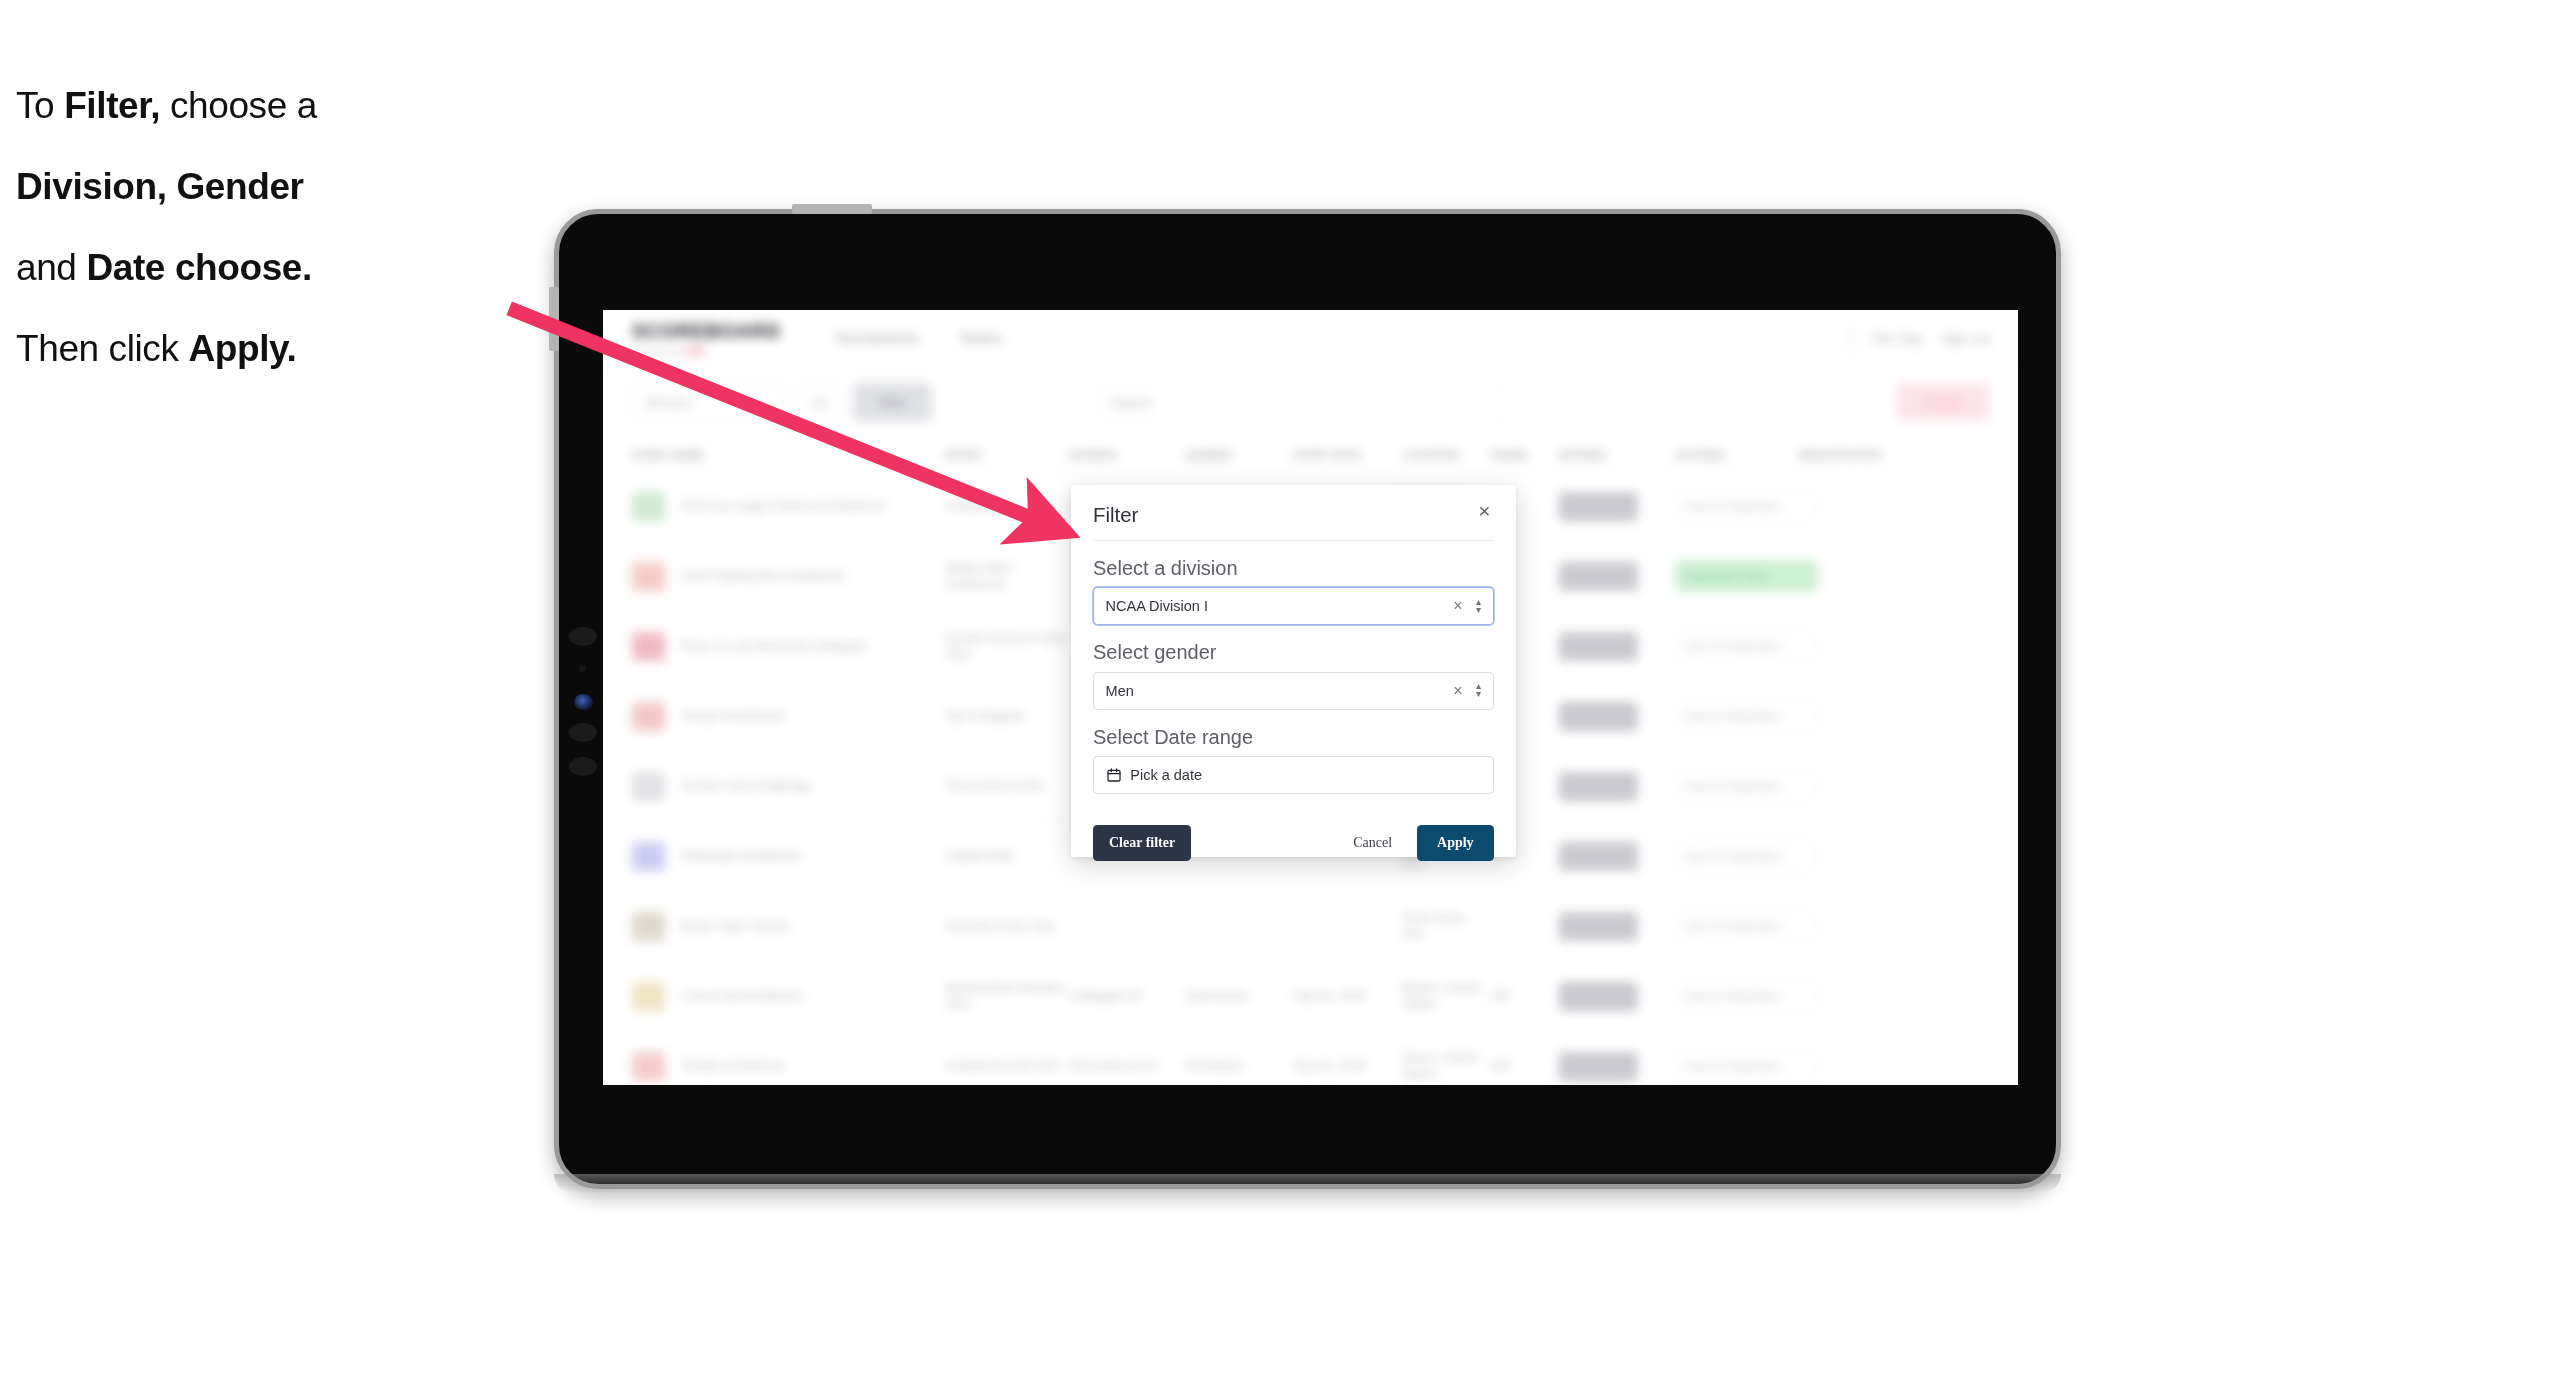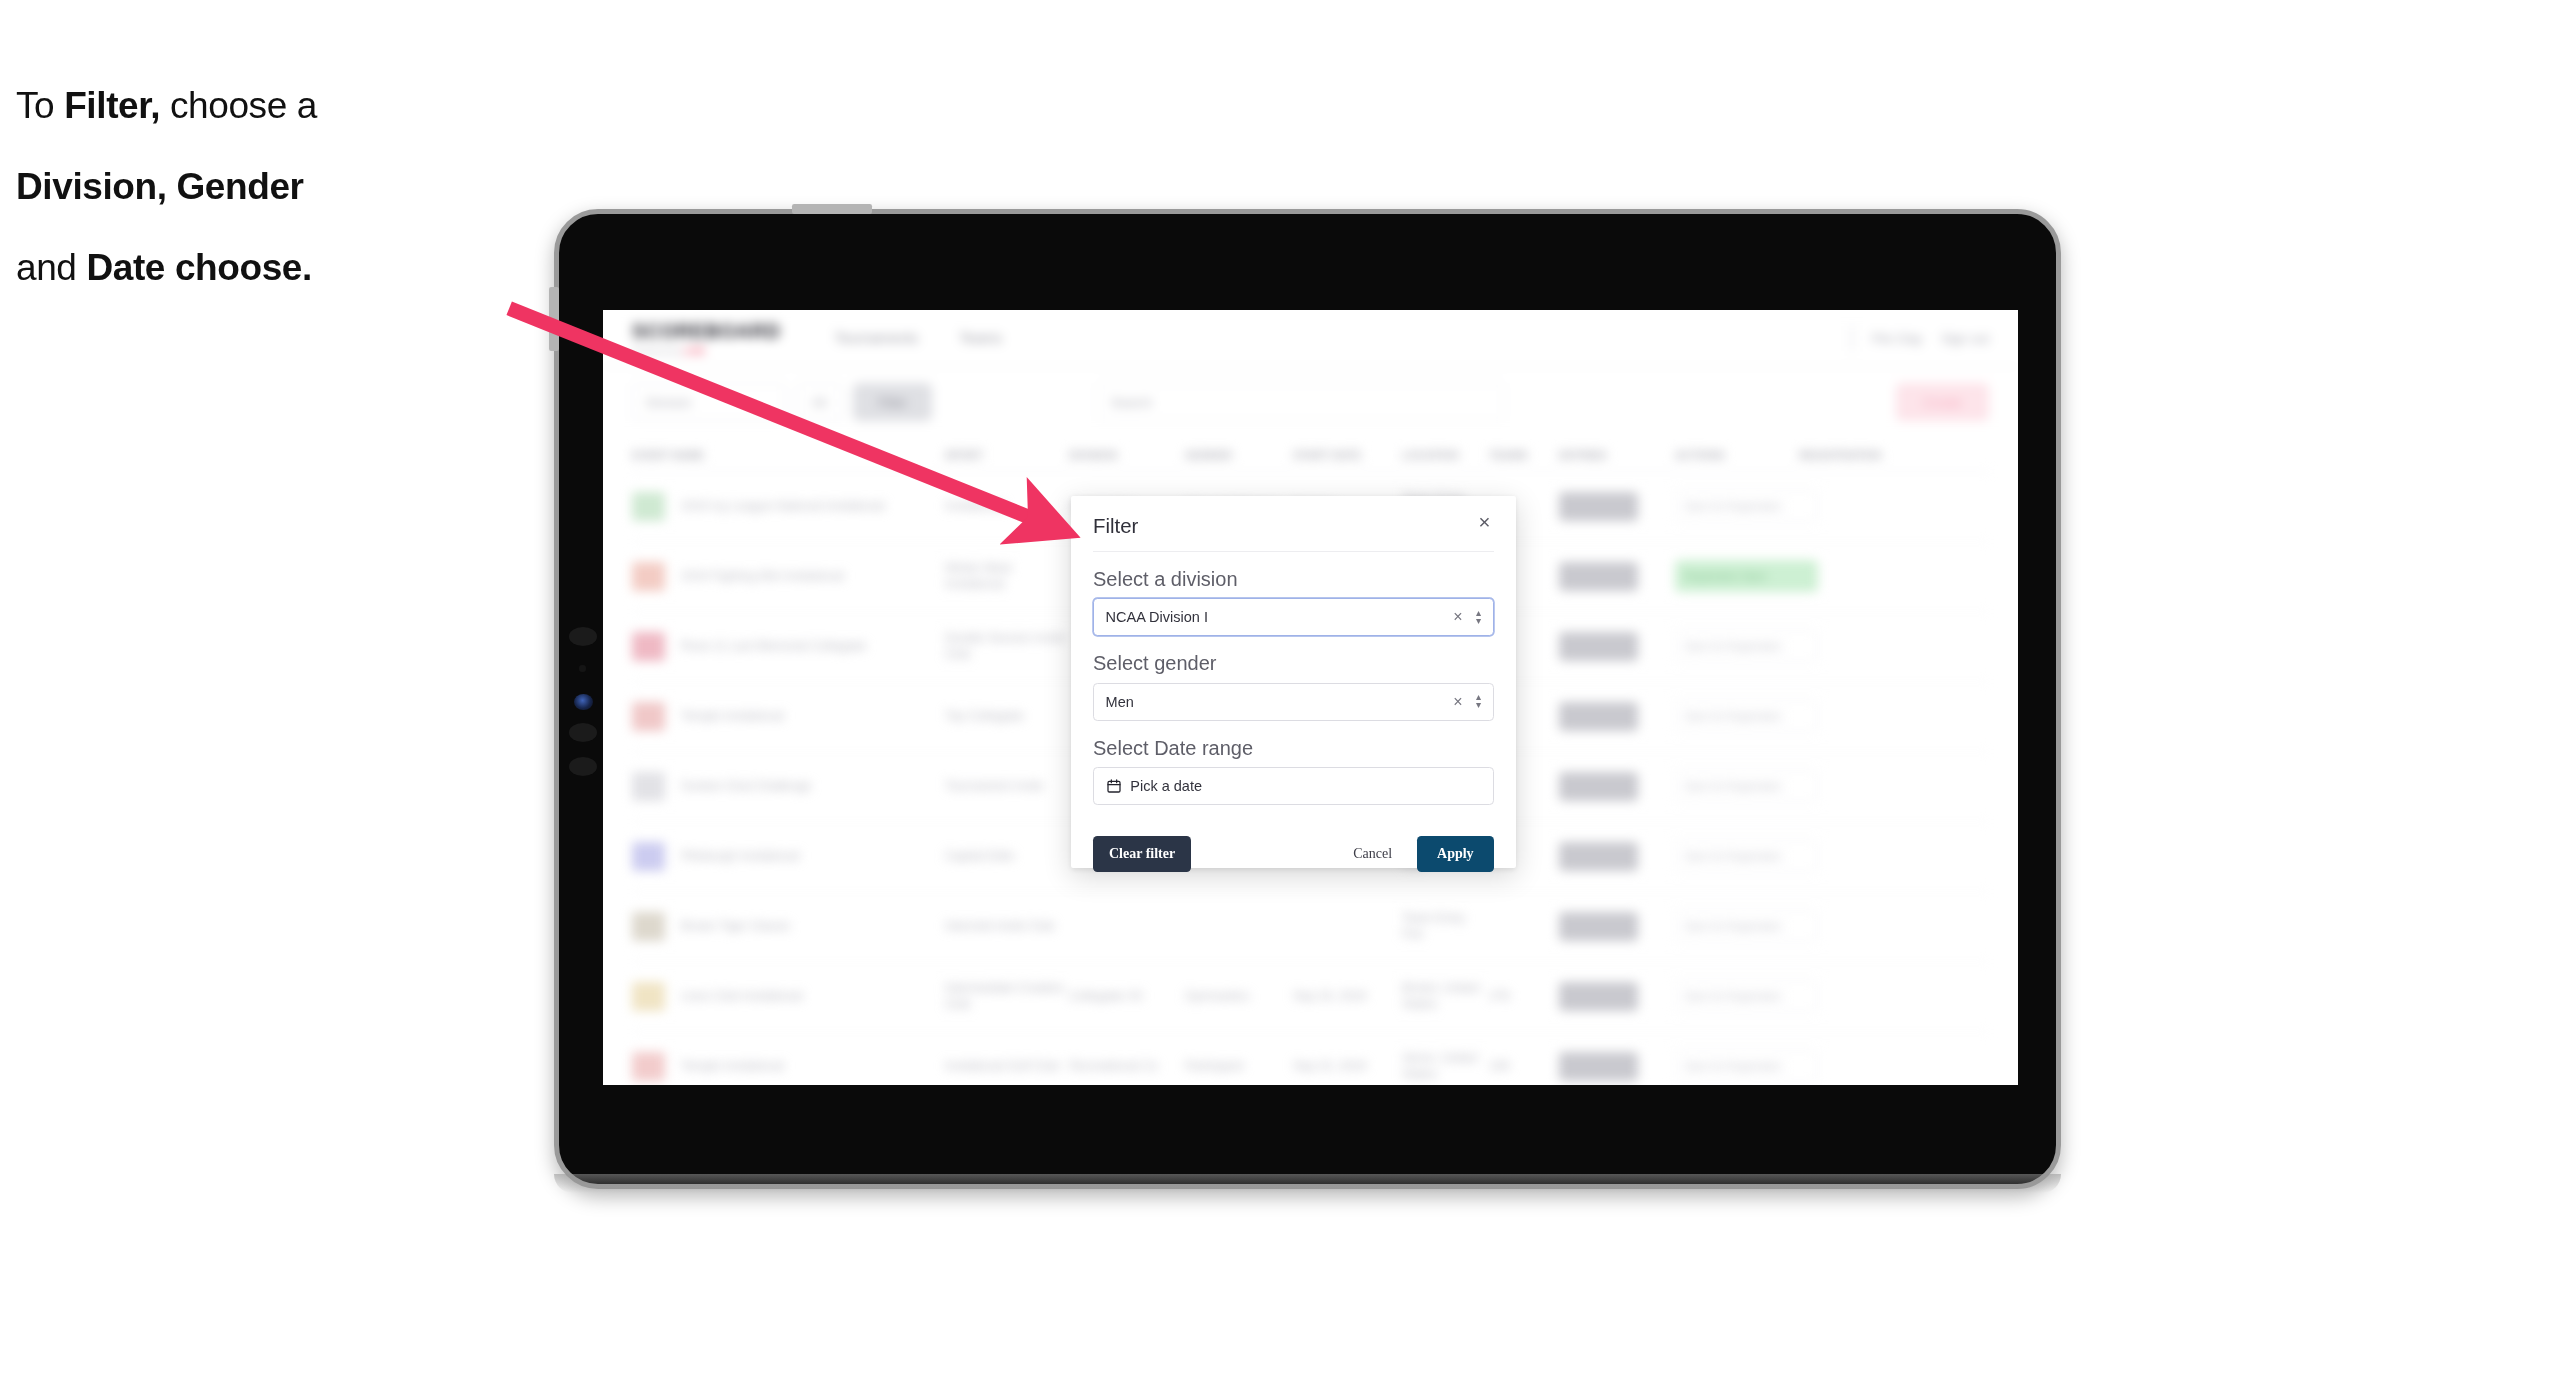--- a/index.html
+++ b/index.html
@@ -106,21 +106,21 @@
   .c3 { width: 116px; }
   .c4 { width: 108px; }
   .c5 { width: 109px; }
   .c6 { width: 87px; }
   .c7 { width: 70px; }
   .c8 { width: 116px; }
   .c9 { width: 124px; }
 
   
   #modal {
-    position: absolute; left: 1071px; top: 496px;
+    position: absolute; left: 1071px; top: 485px;
     width: 445px; height: 372px;
     background:#ffffff; border-radius: 2px;
     box-shadow: 0 7.3px 29px rgba(0,0,0,0.16), 0 1.5px 5.8px rgba(0,0,0,0.08);
     padding: 19px 22px 0;
   }
   .modal-head { position: relative; border-bottom: 0.7px solid #ededf0; padding-bottom: 13px; }
   .modal-title { font-size: 20.4px; color:#30303a; }
   .modal-close {
     position:absolute; right: -2.9px; top: -5.8px; width: 25px; height: 25px;
     display:flex; align-items:center; justify-content:center;
@@ -152,20 +152,21 @@
 </style>
 </head>
 <body>
 
 <div id="stage">
 
   <div id="instructions">
       <div class="line"><span>To </span><b>Filter,</b><span> choose a</span></div>
       <div class="line"><b>Division, Gender</b></div>
       <div class="line"><span>and </span><b>Date choose.</b></div>
+      <div class="line"><span>Then click </span><b>Apply.</b></div>
     </div>
 
   <div id="tablet">
     <div class="bezel-btn" id="btn-power"></div>
     <div class="bezel-btn" id="btn-vol-a"></div>
     <div class="sensor" id="cam-1"></div>
     <div class="sensor" id="cam-dot"></div>
     <div class="sensor" id="cam-lens"></div>
     <div class="sensor" id="cam-2"></div>
     <div class="sensor" id="cam-3"></div>

